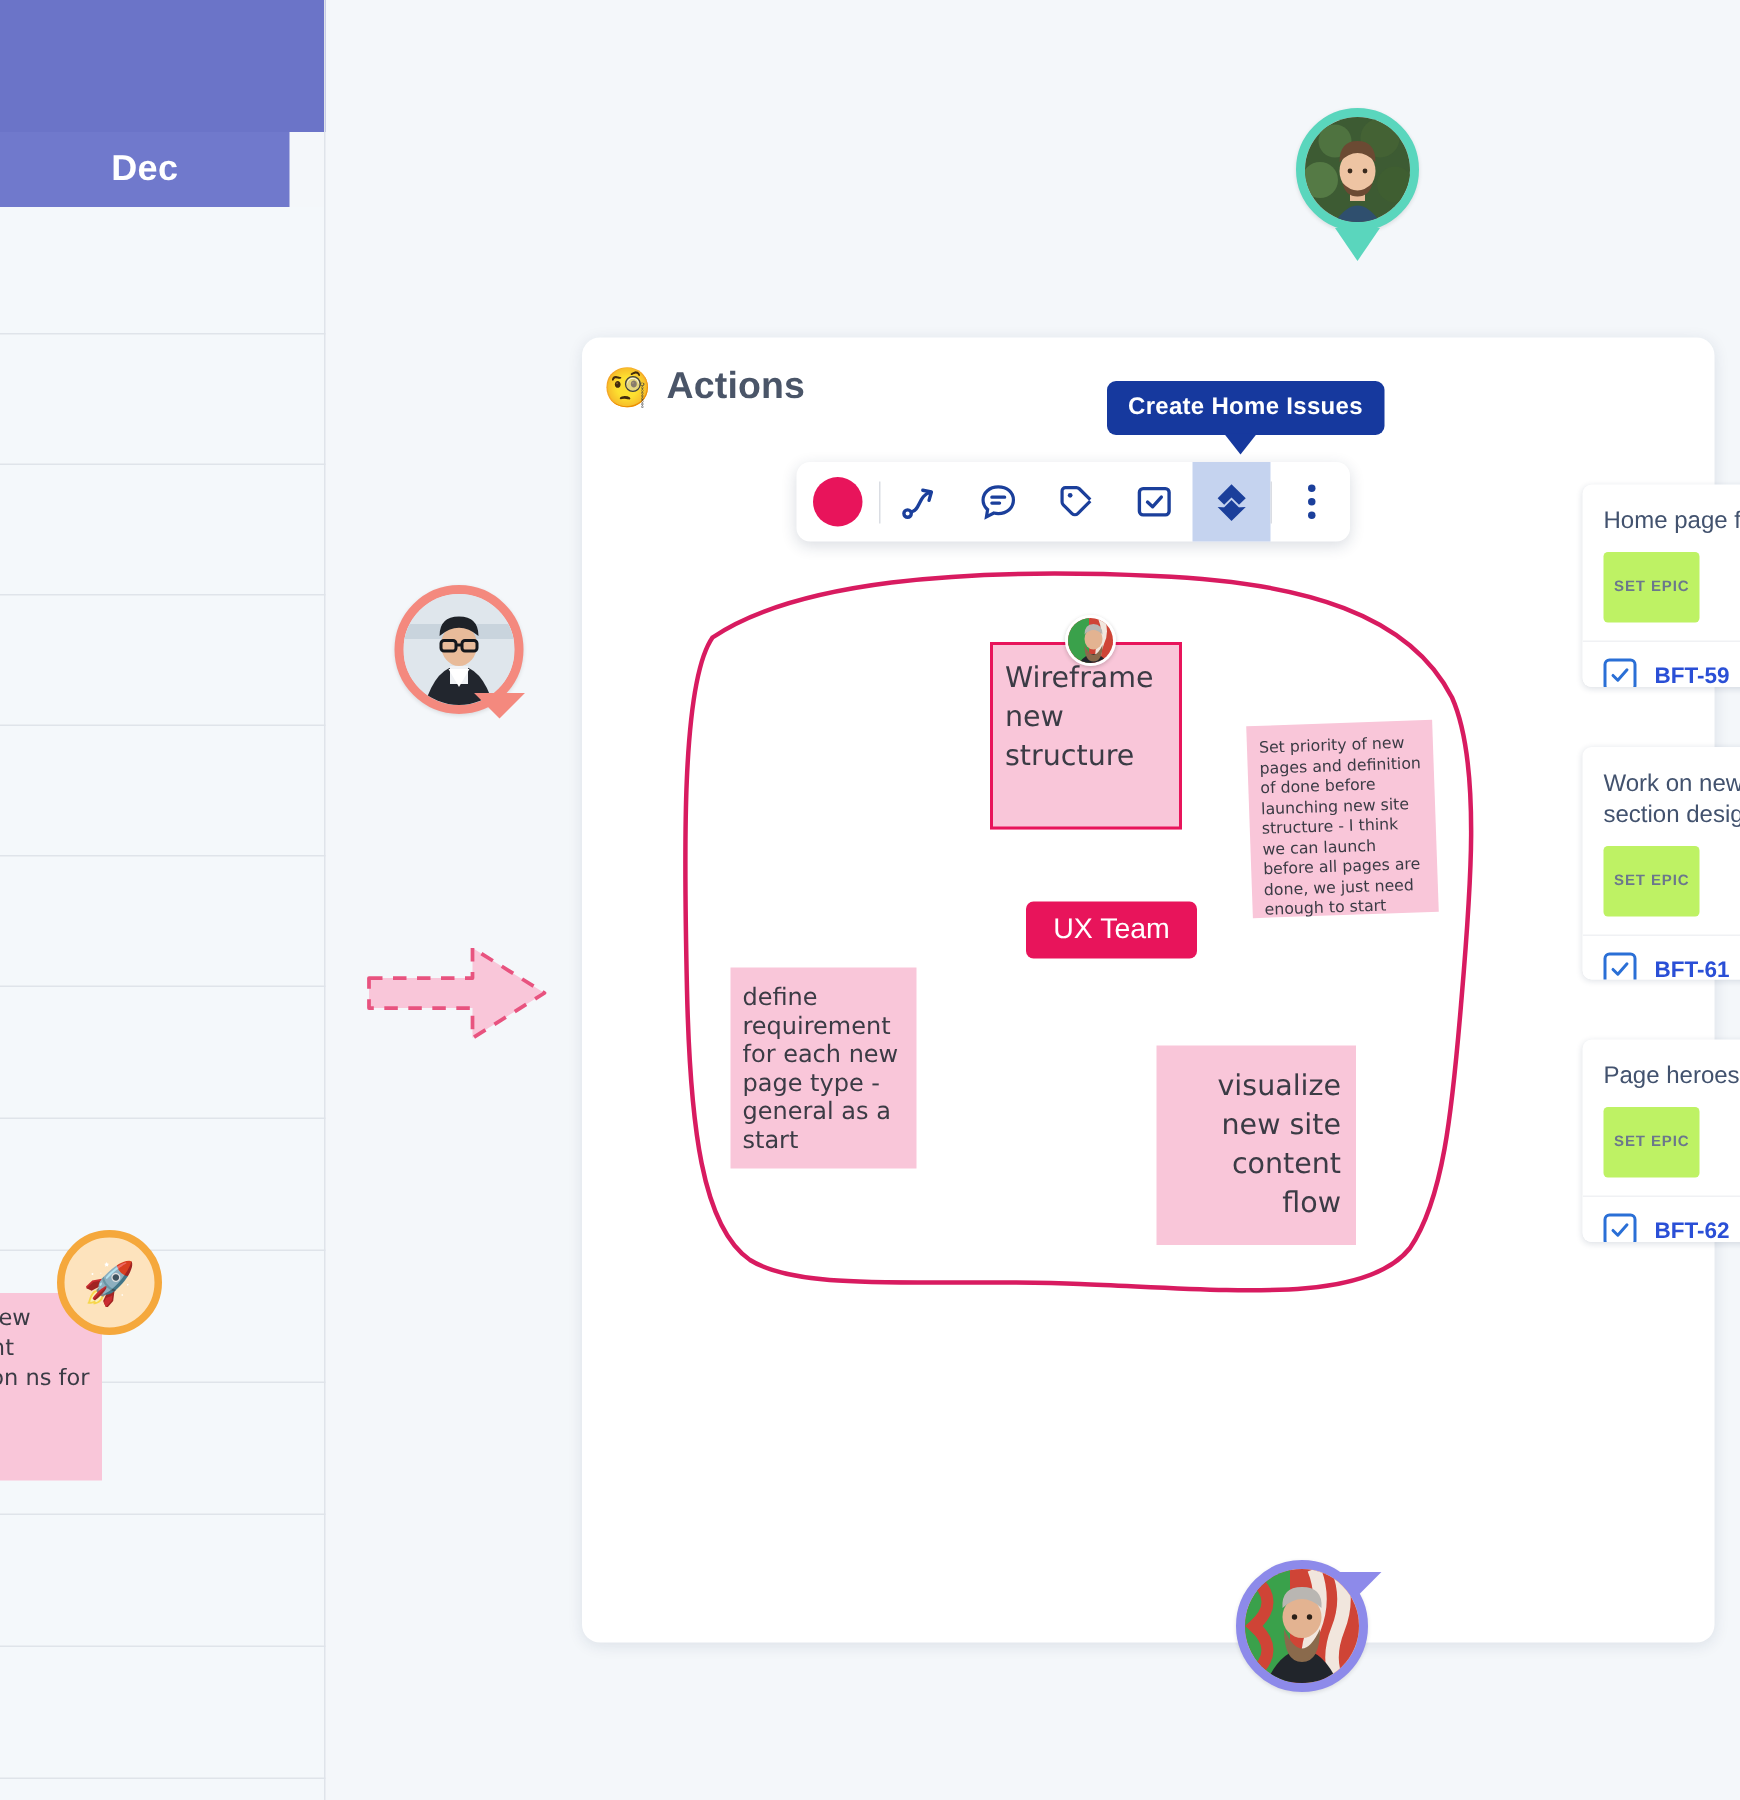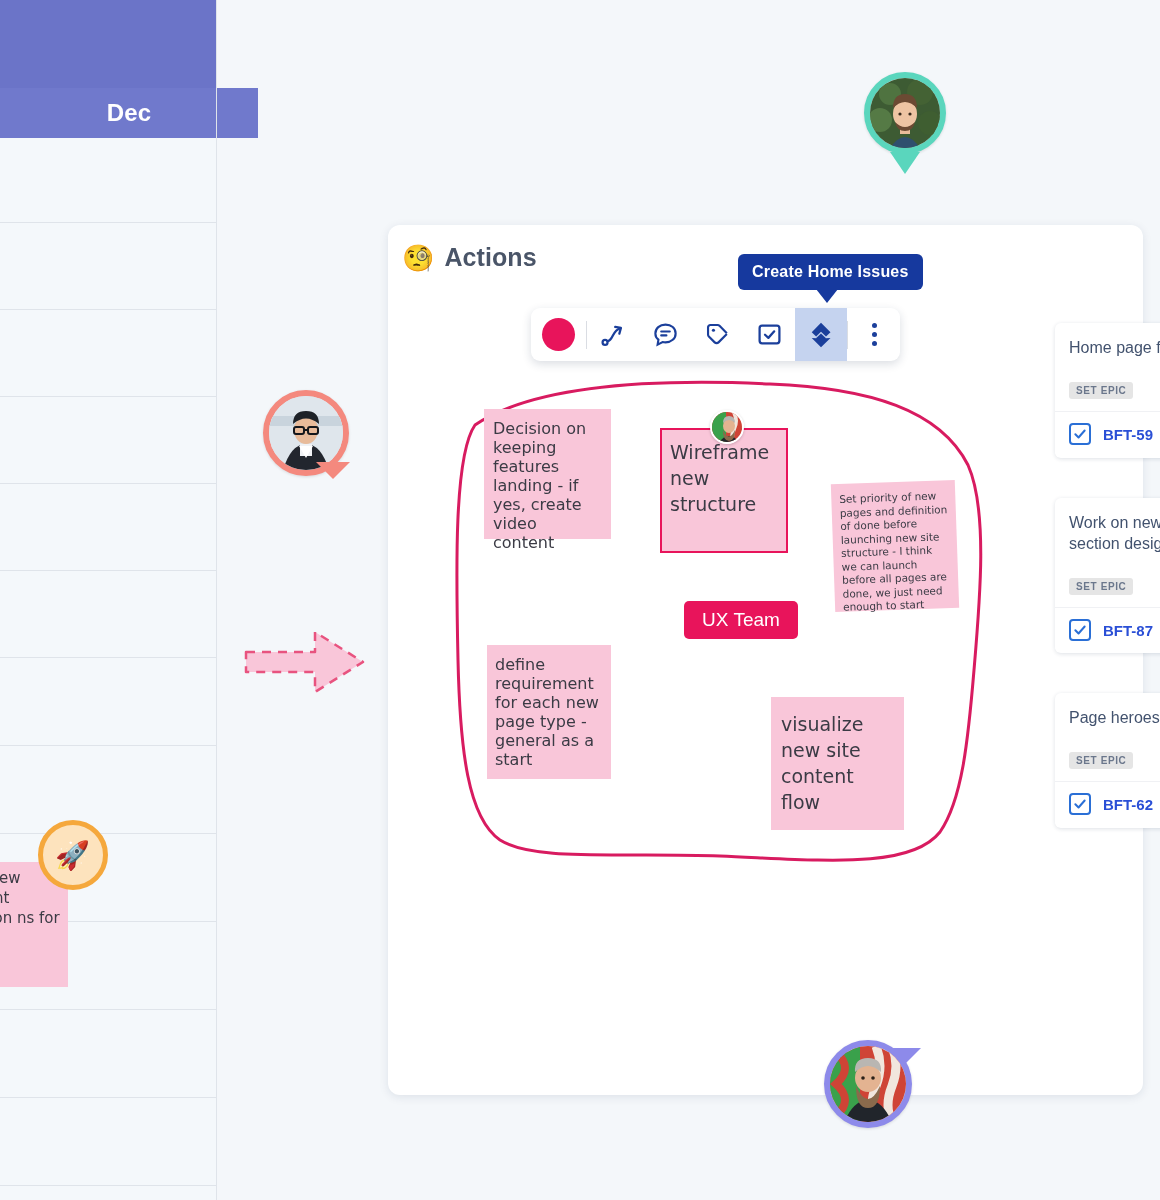--- a/index.html
+++ b/index.html
@@ -11,21 +11,21 @@
   }
   #root { position: relative; width: 1160px; height: 1200px; overflow: hidden; background: #f4f7fa; }
 
   
   #timeline { position: absolute; left: 0; top: 0; width: 217px; height: 1200px; }
   .tl-head-upper {
     position: absolute; left: 0; top: 0; width: 217px; height: 88px;
     background: #6b74c8;
   }
   .tl-head-month {
-    position: absolute; left: 0; top: 88px; width: 258px; height: 50px;
+    position: absolute; left: 0; top: 88px; width: 193px; height: 50px;
     background: #7079cc; color: #ffffff;
     display: flex; align-items: center; justify-content: center;
     font-size: 24px; font-weight: 700; letter-spacing: .2px;
   }
   .tl-body { position: absolute; left: 0; top: 138px; width: 217px; height: 1062px; background: #f4f8fb; }
   .tl-row { width: 217px; border-bottom: 1px solid #dfe4ea; }
   .tl-vline { position: absolute; left: 216px; top: 0; width: 1px; height: 1200px; background: #dfe4ea; }
 
   
   .rocket-badge {
@@ -109,21 +109,21 @@
   }
   #note-decision { left: 484px; top: 409px; width: 127px; height: 130px; padding: 10px 9px;
     font-size: 16px; line-height: 19px; }
   #note-wireframe { left: 660px; top: 428px; width: 128px; height: 125px; padding: 9px 8px;
     font-size: 19px; line-height: 26px; background: #f9c6d9; border: 2px solid #e8145b; }
   #note-priority { left: 833px; top: 482px; width: 124px; height: 128px; padding: 9px 8px;
     font-size: 10.5px; line-height: 13.5px; transform: rotate(-2deg); }
   #note-define { left: 487px; top: 645px; width: 124px; height: 134px; padding: 10px 8px;
     font-size: 16px; line-height: 19px; }
   #note-visualize { left: 771px; top: 697px; width: 133px; height: 133px; padding: 14px 10px;
-    font-size: 19px; line-height: 26px; }
+    font-size: 19px; line-height: 26px; text-align: right; }
 
   .note-avatar {
     position: absolute; left: 710px; top: 410px; width: 34px; height: 34px; border-radius: 50%;
     overflow: hidden; border: 2px solid #ffffff; z-index: 12;
     box-shadow: 0 1px 3px rgba(0,0,0,.2);
   }
 
   
   #ux-team {
     position: absolute; left: 684px; top: 601px; width: 114px; height: 38px;
@@ -136,24 +136,24 @@
   .jcard {
     position: absolute; left: 1055px; width: 160px;
     background: #ffffff; border-radius: 6px;
     box-shadow: 0 1px 4px rgba(23,43,77,.14);
     overflow: hidden; z-index: 20;
   }
   .jcard .body { padding: 14px 14px 12px 14px; }
   .jcard .jtitle { font-size: 16px; color: #42526e; line-height: 21px; white-space: nowrap; }
   .jcard .jtitle.two { white-space: normal; }
   .jcard .epic {
-    display: inline-block; margin-top: 24px;
-    background: #e5e5e5; color: #6b778c;
+    display: inline-block; margin-top: 10px;
+    background: #bef264; color: #6b778c;
     font-size: 10px; font-weight: 700; letter-spacing: .6px;
-    padding: 3px 7px; border-radius: 3px;
+    padding: 18px 7px; border-radius: 3px;
   }
   .jcard .foot {
     border-top: 1px solid #f0f1f4; padding: 11px 14px;
     display: flex; align-items: center; gap: 12px; background: #fff;
   }
   .jcard .key { font-size: 15px; font-weight: 700; color: #2a4fd6; }
   .chk { width: 22px; height: 22px; border: 2px solid #2a6fd6; border-radius: 4px;
          display: flex; align-items: center; justify-content: center; }
   #jcard-0 { top: 323px; height: 135px; }
   #jcard-1 { top: 498px; height: 155px; }
@@ -259,21 +259,20 @@
     </div>
   </div>
 
   <svg id="lasso" viewBox="0 0 560 510">
     <path d="M35 55 C 90 18, 200 8, 330 14 C 430 18, 500 40, 528 95
              C 548 140, 540 230, 534 300 C 528 372, 522 430, 500 462
              C 470 500, 380 490, 280 486 C 180 482, 95 492, 60 470
              C 28 448, 20 380, 18 290 C 16 200, 14 85, 35 55 Z" fill="none" stroke="#d81b60" stroke-width="3" stroke-linecap="round"></path>
   </svg>
 
-  <div class="note" id="note-decision">Decision on keeping features landing - if yes, create video content</div>
 
   <div class="note" id="note-wireframe">Wireframe new structure</div>
   <div class="note-avatar">
     <svg viewBox="0 0 34 34" width="34" height="34">
       <rect width="34" height="34" fill="#cf4436"></rect>
       <path d="M0 0 h14 v34 h-14z" fill="#3aa14b"></path>
       <path d="M22 0 q4 9 0 17 q-4 9 0 17" stroke="#f1e6dd" stroke-width="4" fill="none"></path>
       <path d="M5 34 q5 -10 12 -10 q7 0 12 10 z" fill="#21252b"></path>
       <ellipse cx="17" cy="14" rx="6" ry="7" fill="#e3b391"></ellipse>
       <path d="M11 11 q6 -6 12 0 q0 -7 -6 -7 q-6 0 -6 7z" fill="#b9b6b2"></path>
@@ -358,21 +357,21 @@
     <div class="body">
       <div class="jtitle two">Work on new section desig</div>
       <span class="epic">SET EPIC</span>
     </div>
     <div class="foot">
       <span class="chk">
         <svg width="14" height="14" viewBox="0 0 24 24" fill="none" stroke="#2a6fd6" stroke-width="3.4" stroke-linecap="round" stroke-linejoin="round">
             <path d="M4 12.5 L9.5 18 L20 6"></path>
           </svg>
       </span>
-      <span class="key">BFT-87</span>
+      <span class="key">BFT-61</span>
     </div>
   </div>
 
   <div class="jcard" id="jcard-2">
     <div class="body">
       <div class="jtitle">Page heroes</div>
       <span class="epic">SET EPIC</span>
     </div>
     <div class="foot">
       <span class="chk">

